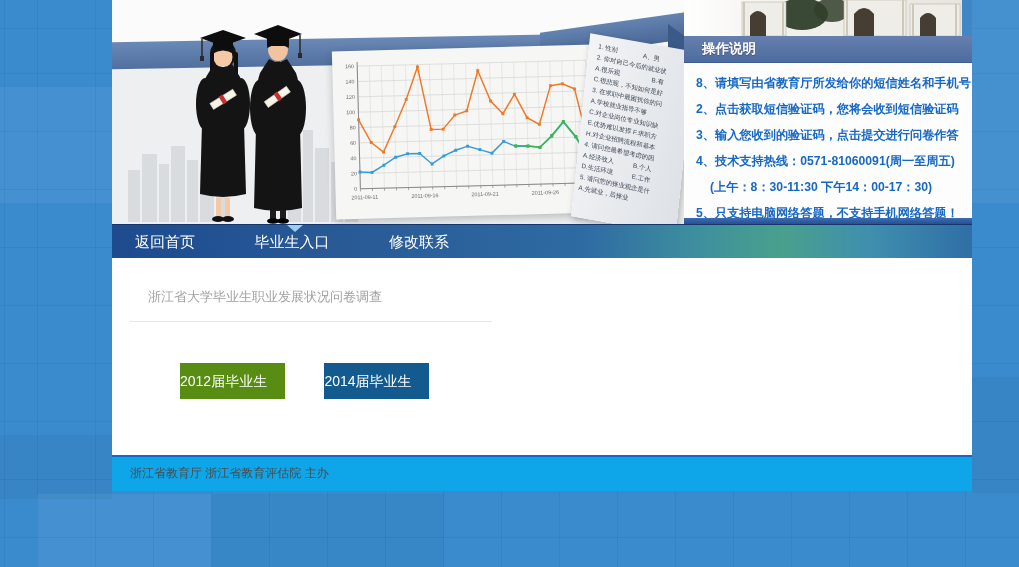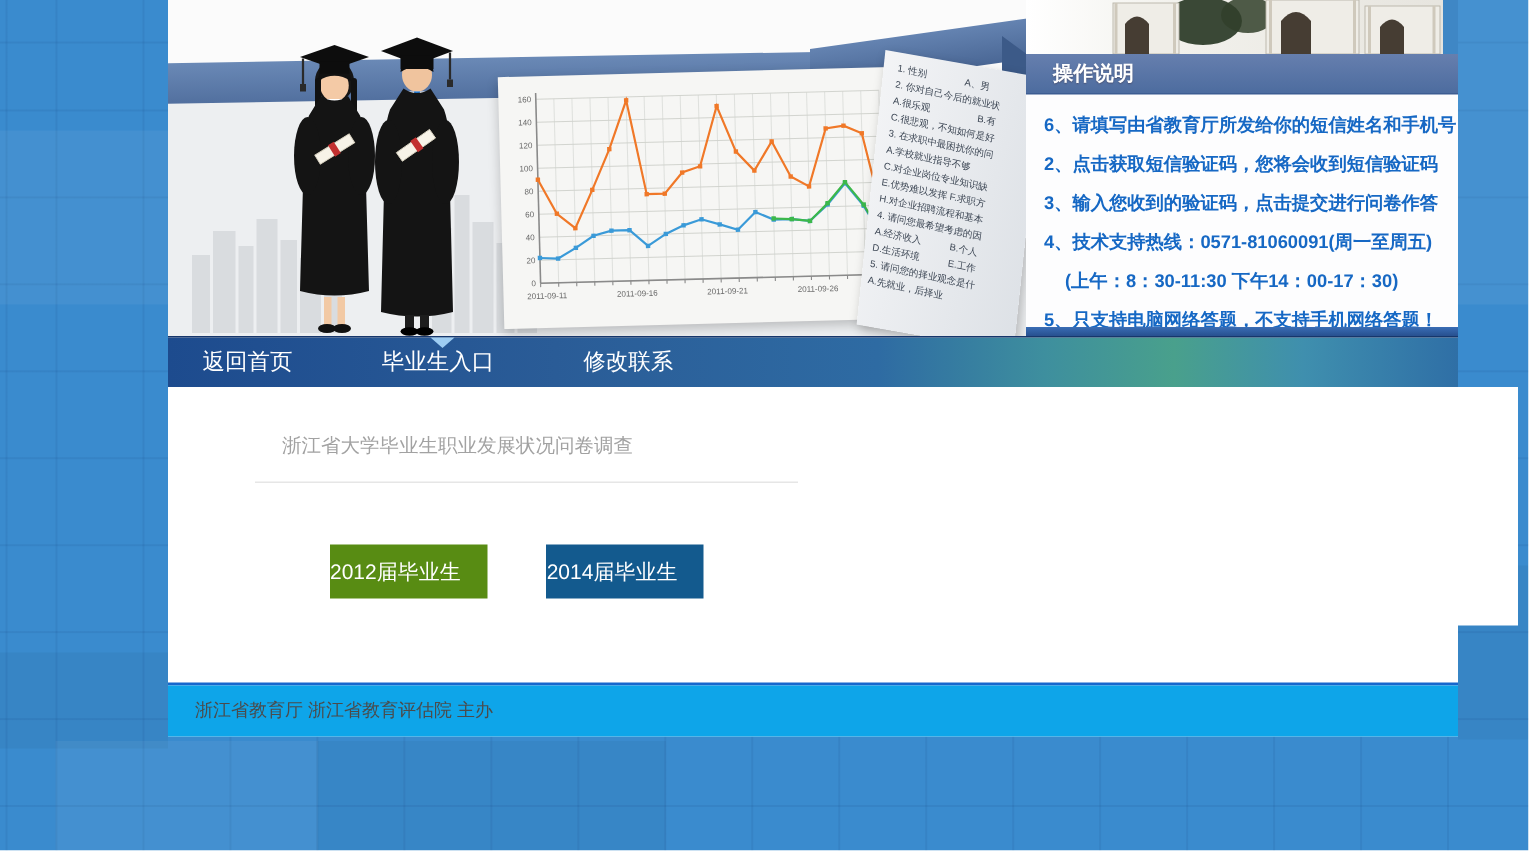--- a/index.html
+++ b/index.html
@@ -49,21 +49,21 @@
   #nav{position:absolute;left:0;top:224px;width:860px;height:34px;
     background:linear-gradient(90deg,#1d4b8e 0%,#2a5c97 30%,#2e6ba3 55%,#3e8f9e 68%,#49a08c 78%,#3f8fae 88%,#2f6fa6 100%);
     border-top:1px solid #16366b;box-sizing:border-box;}
   .nav-item{display:inline-block;color:#ffffff;font-size:15px;line-height:33px;cursor:pointer;white-space:nowrap;text-align:center;}
   .nav-item:nth-child(1){margin-left:23px;}
   .nav-item{margin-right:55px;}
   .nav-caret{position:absolute;left:175px;top:0;width:0;height:0;
     border-left:8px solid transparent;border-right:8px solid transparent;border-top:7px solid #9ecdf2;}
 
   
-  #main{position:absolute;left:0;top:258px;width:860px;height:159px;background:#fff;padding-left:40px;}
+  #main{position:absolute;left:0;top:258px;width:860px;height:159px;background:#fff;}
   .page-title{margin:30px 0 0 36px;font-size:13px;color:#a2a2a2;}
   .title-divider{margin:15px 0 0 18px;width:362px;height:1px;background:#e6e6e6;}
   .btn-row{margin:41px 0 0 68px;}
   .grad-btn{display:inline-block;width:105px;height:36px;line-height:36px;text-align:left;
     color:#fff;font-size:14px;cursor:pointer;margin-right:35px;}
 
   
   #foot-divider{position:absolute;left:0;top:455px;width:860px;height:2px;background:#1667cd;}
   #footer{position:absolute;left:0;top:457px;width:860px;height:34px;line-height:32px;
     font-size:12px;color:#4b4b4b;padding-left:18px;box-sizing:border-box;background:#0ea5e9;}
@@ -321,21 +321,21 @@
             <line x1="229" y1="4" x2="229" y2="36"></line>
               <line x1="272" y1="4" x2="272" y2="36"></line>
           </g>
           <rect x="278" y="0" width="10" height="36" fill="#3f87c5"></rect>
         </svg>
       </div>
 
       <div class="instr">
         <div class="instr-head">操作说明</div>
         <div class="instr-body">
-          <div class="instr-line">6、请填写由省教育厅所发给你的短信姓名和手机号</div>
+          <div class="instr-line">8、请填写由省教育厅所发给你的短信姓名和手机号</div>
           <div class="instr-line">2、点击获取短信验证码，您将会收到短信验证码</div>
           <div class="instr-line">3、输入您收到的验证码，点击提交进行问卷作答</div>
           <div class="instr-line">4、技术支持热线：0571-81060091(周一至周五)</div>
           <div class="instr-line indent">(上午：8：30-11:30 下午14：00-17：30)</div>
           <div class="instr-line">5、只支持电脑网络答题，不支持手机网络答题！</div>
         </div>
       </div>
       <div class="banner-bottom"></div>
     </div>
 

